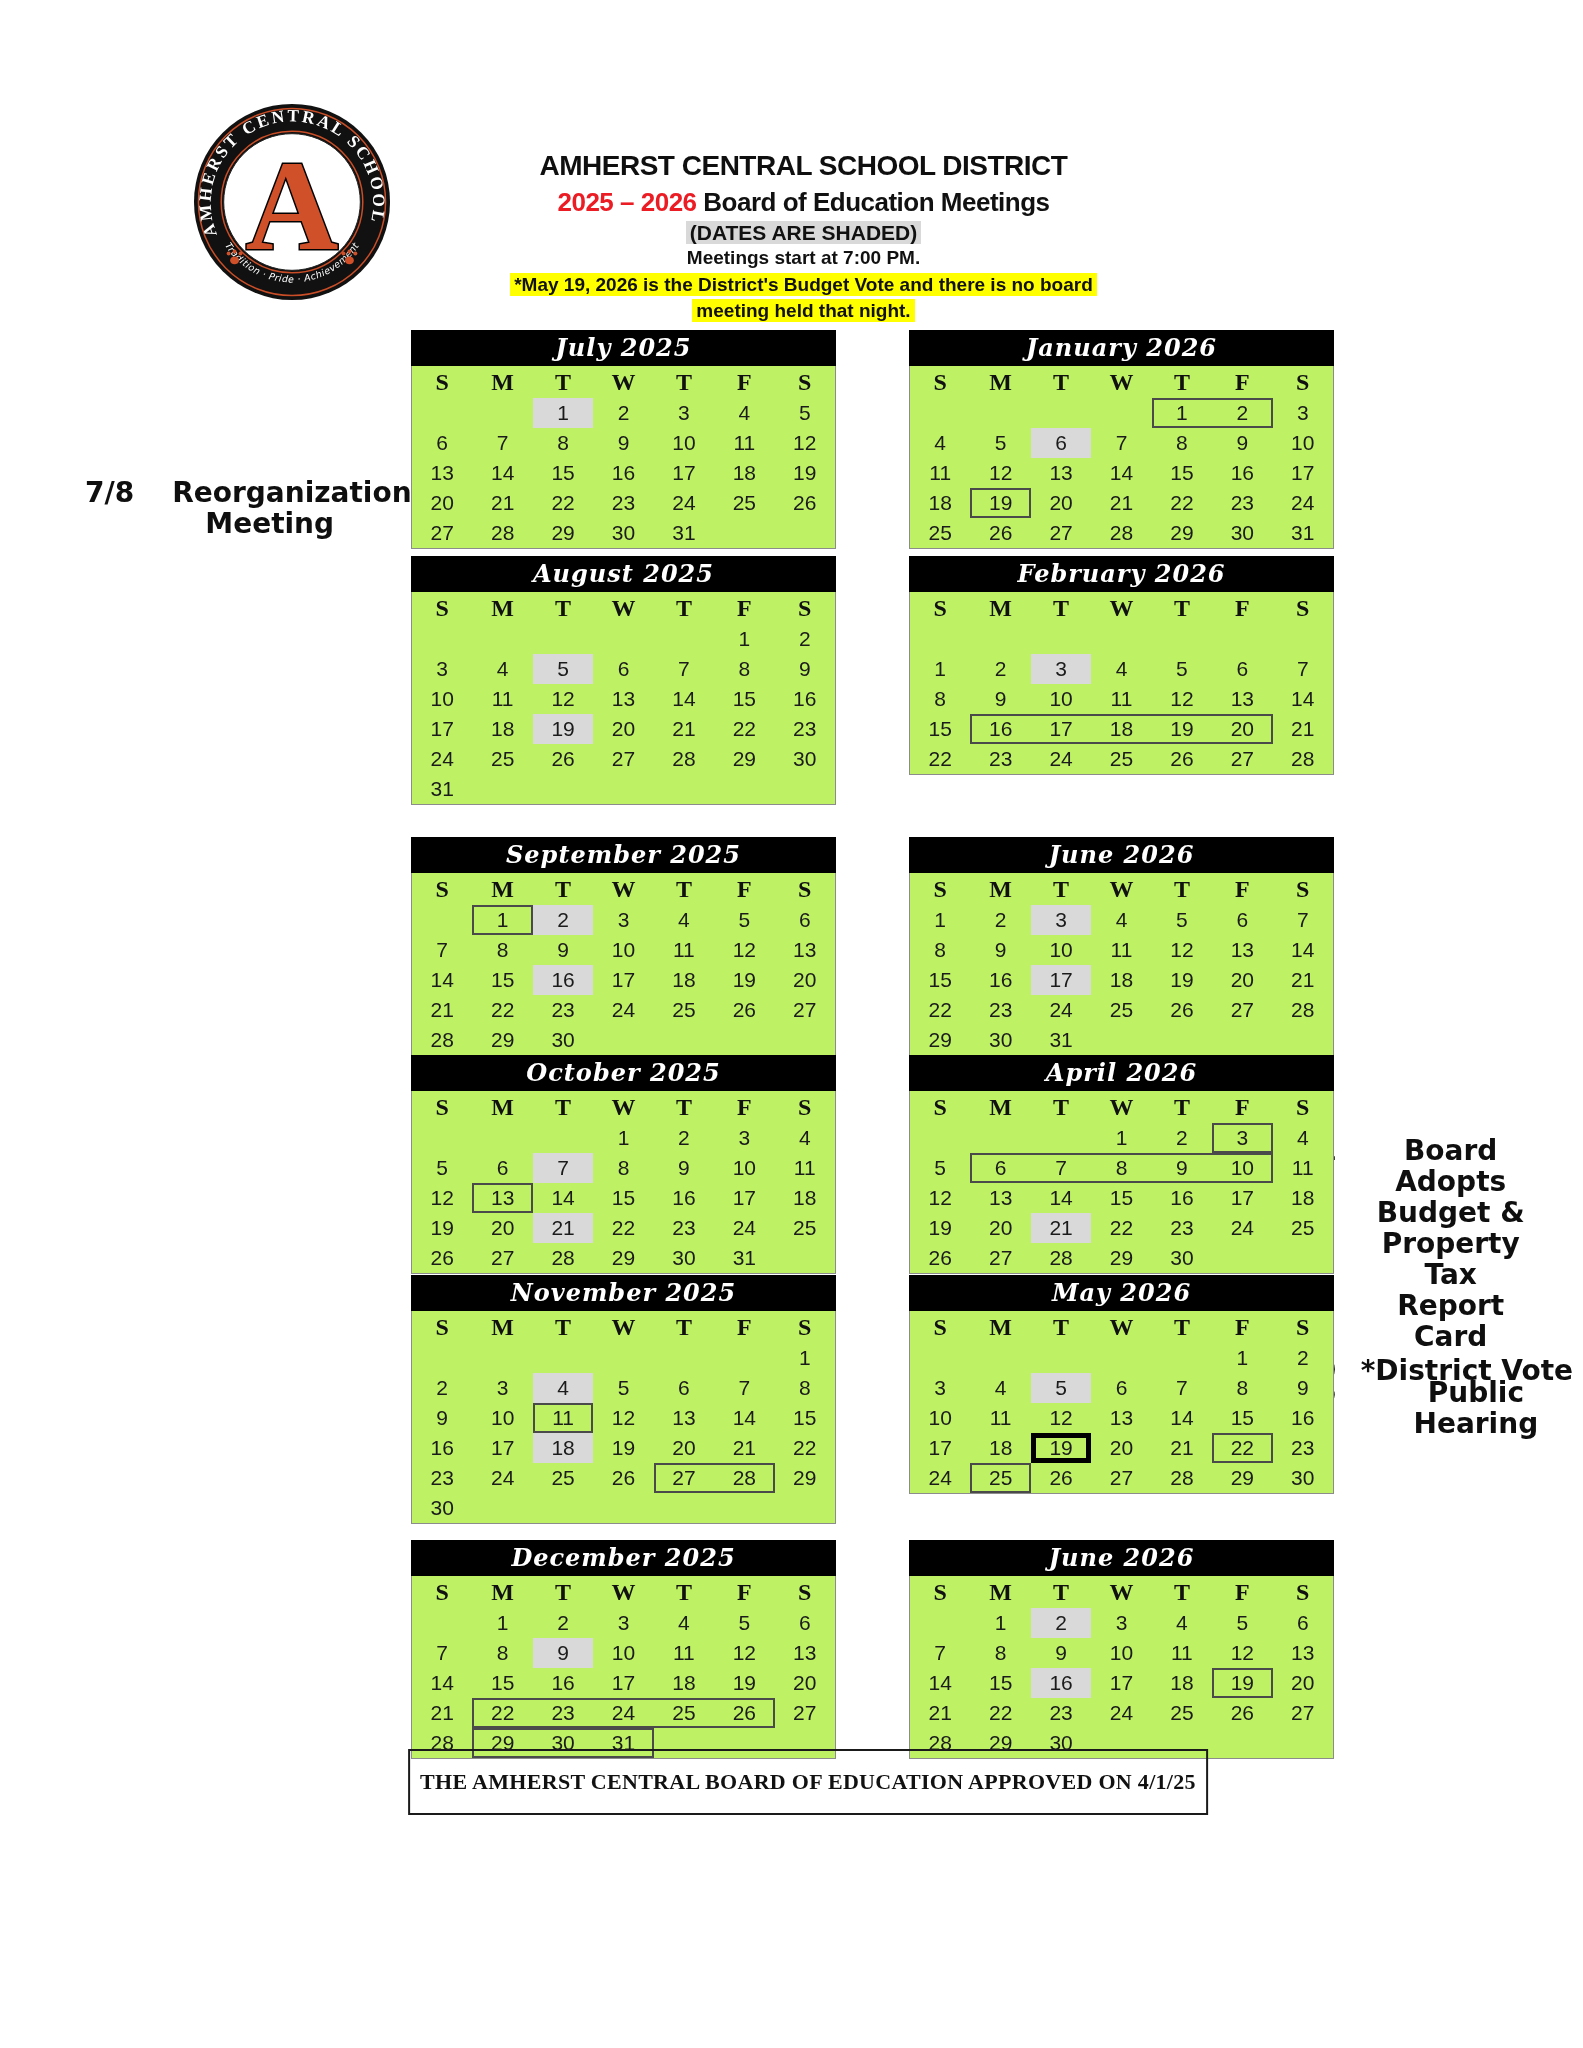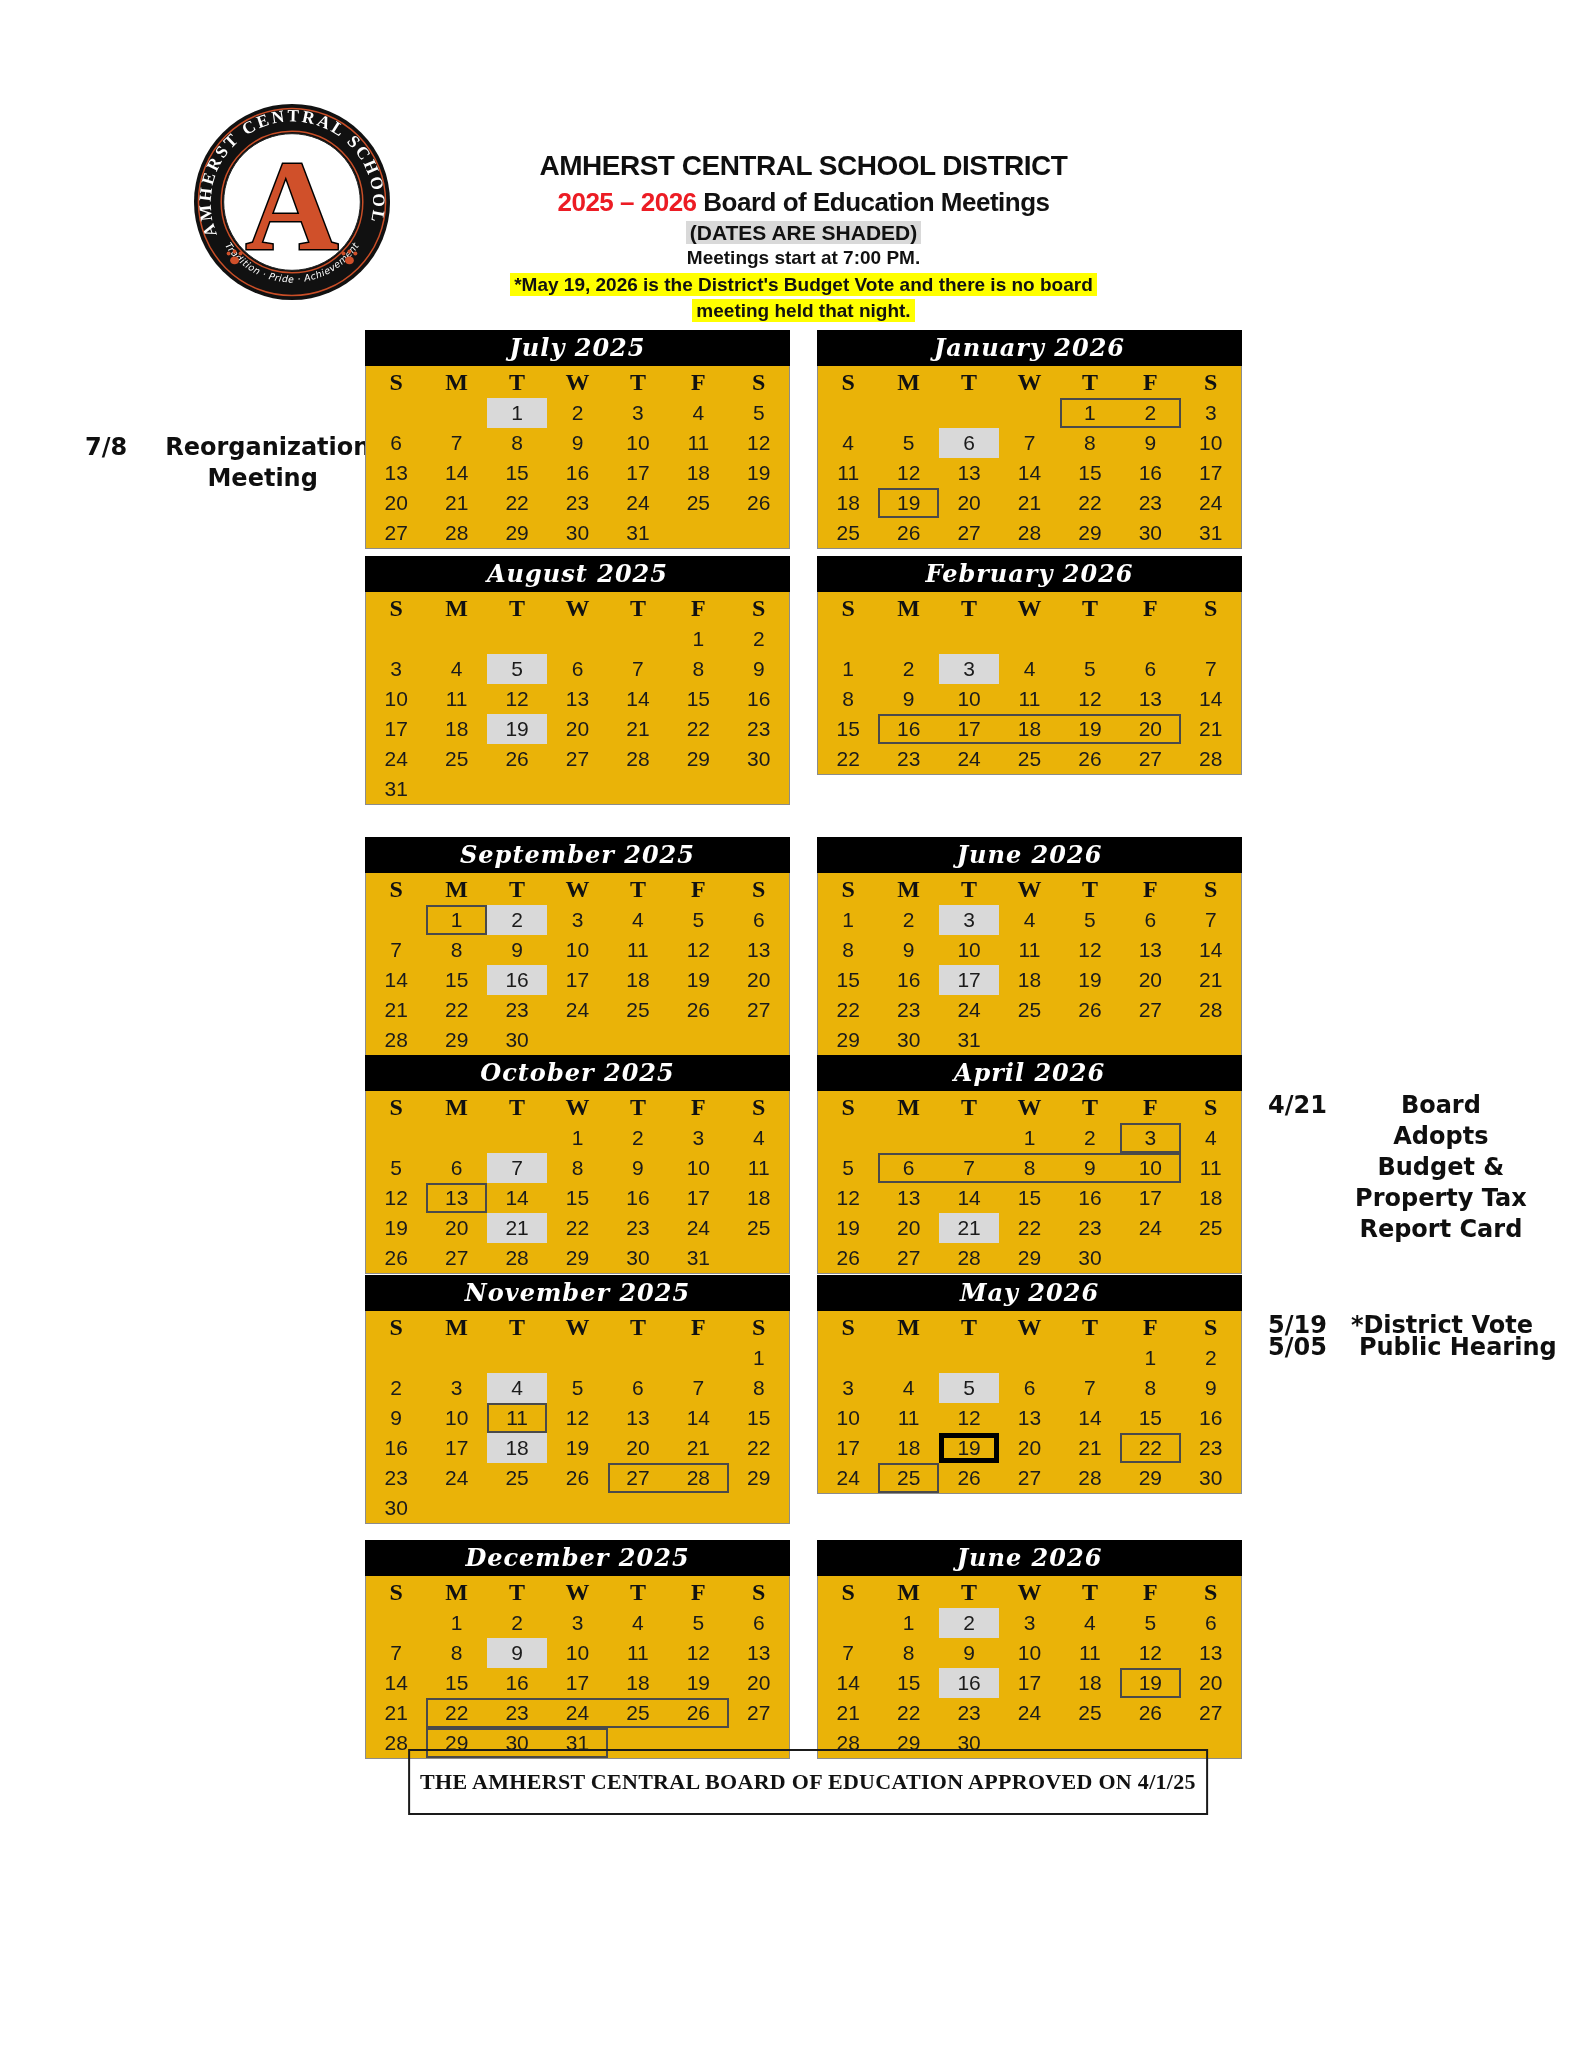--- a/index.html
+++ b/index.html
@@ -16,40 +16,40 @@
   .year{color:var(--red,#ec1c24);}
   .shadednote{font-size:21px;font-weight:bold;margin-top:3px;}
   .shadednote span{background:var(--gray,#d6d6d6);padding:0 4px;}
   .mtime{font-size:19px;font-weight:bold;margin-top:2px;}
   .ynote{font-size:19px;font-weight:bold;line-height:26px;margin-top:3px;}
   .ynote span{background:var(--yellow,#ffff00);padding:1px 4px;}
 
   
   .cals{position:absolute;left:365px;top:330px;}
   .pair{display:flex;gap:27px;align-items:flex-start;}
-  .month{width:425px;box-sizing:border-box;background:#eab308;
-         border:1px solid #8c8c8c;border-top:none;}
+  .month{width:425px;box-sizing:border-box;background:#bef264;
+         border:1px solid #8c8c8c;border-top:none;margin-left:46px;}
   .mbar{background:#000;color:#fff;height:36px;line-height:36px;text-align:center;
         font-family:"DejaVu Serif",serif;font-style:italic;font-weight:bold;
         font-size:24px;letter-spacing:1px;margin:0 -1px;}
   .wkrow{display:flex;height:32px;line-height:32px;
          font-family:"Liberation Serif",serif;font-weight:bold;font-size:24px;}
   .wk{flex:1;text-align:center;}
   .drow{display:flex;height:30px;line-height:30px;font-size:21px;color:#1b1b1b;}
   .dcell{flex:1;text-align:center;}
   .shaded{background:var(--gray,#d9d9d9);}
   .bx {box-shadow:inset 0 0 0 2px #4a4a4a;}
   .bxl{box-shadow:inset 0 2px 0 #4a4a4a, inset 0 -2px 0 #4a4a4a, inset 2px 0 0 #4a4a4a;}
   .bxm{box-shadow:inset 0 2px 0 #4a4a4a, inset 0 -2px 0 #4a4a4a;}
   .bxr{box-shadow:inset 0 2px 0 #4a4a4a, inset 0 -2px 0 #4a4a4a, inset -2px 0 0 #4a4a4a;}
   .bxT{box-shadow:inset 0 0 0 5px #000;}
 
   
   .ann{position:absolute;display:flex;font-family:"DejaVu Sans",sans-serif;
-       font-weight:bold;font-size:24px;line-height:31px;color:#0f0f0f;}
+       font-weight:bold;font-size:28px;line-height:31px;color:#0f0f0f;margin-top:45px;}
   .ann .date{white-space:nowrap;}
   .ann .lines{text-align:center;}
   .ann-left{left:85px;top:432px;gap:38px;}
   .ann-left .lines{width:195px;}
   .ann-r1{left:1268px;top:1090px;gap:24px;}
   .ann-r1 .lines{width:180px;}
   .ann-r2{left:1268px;top:1332px;gap:32px;}
   .ann-r3{left:1268px;top:1310px;gap:24px;}
 
   

